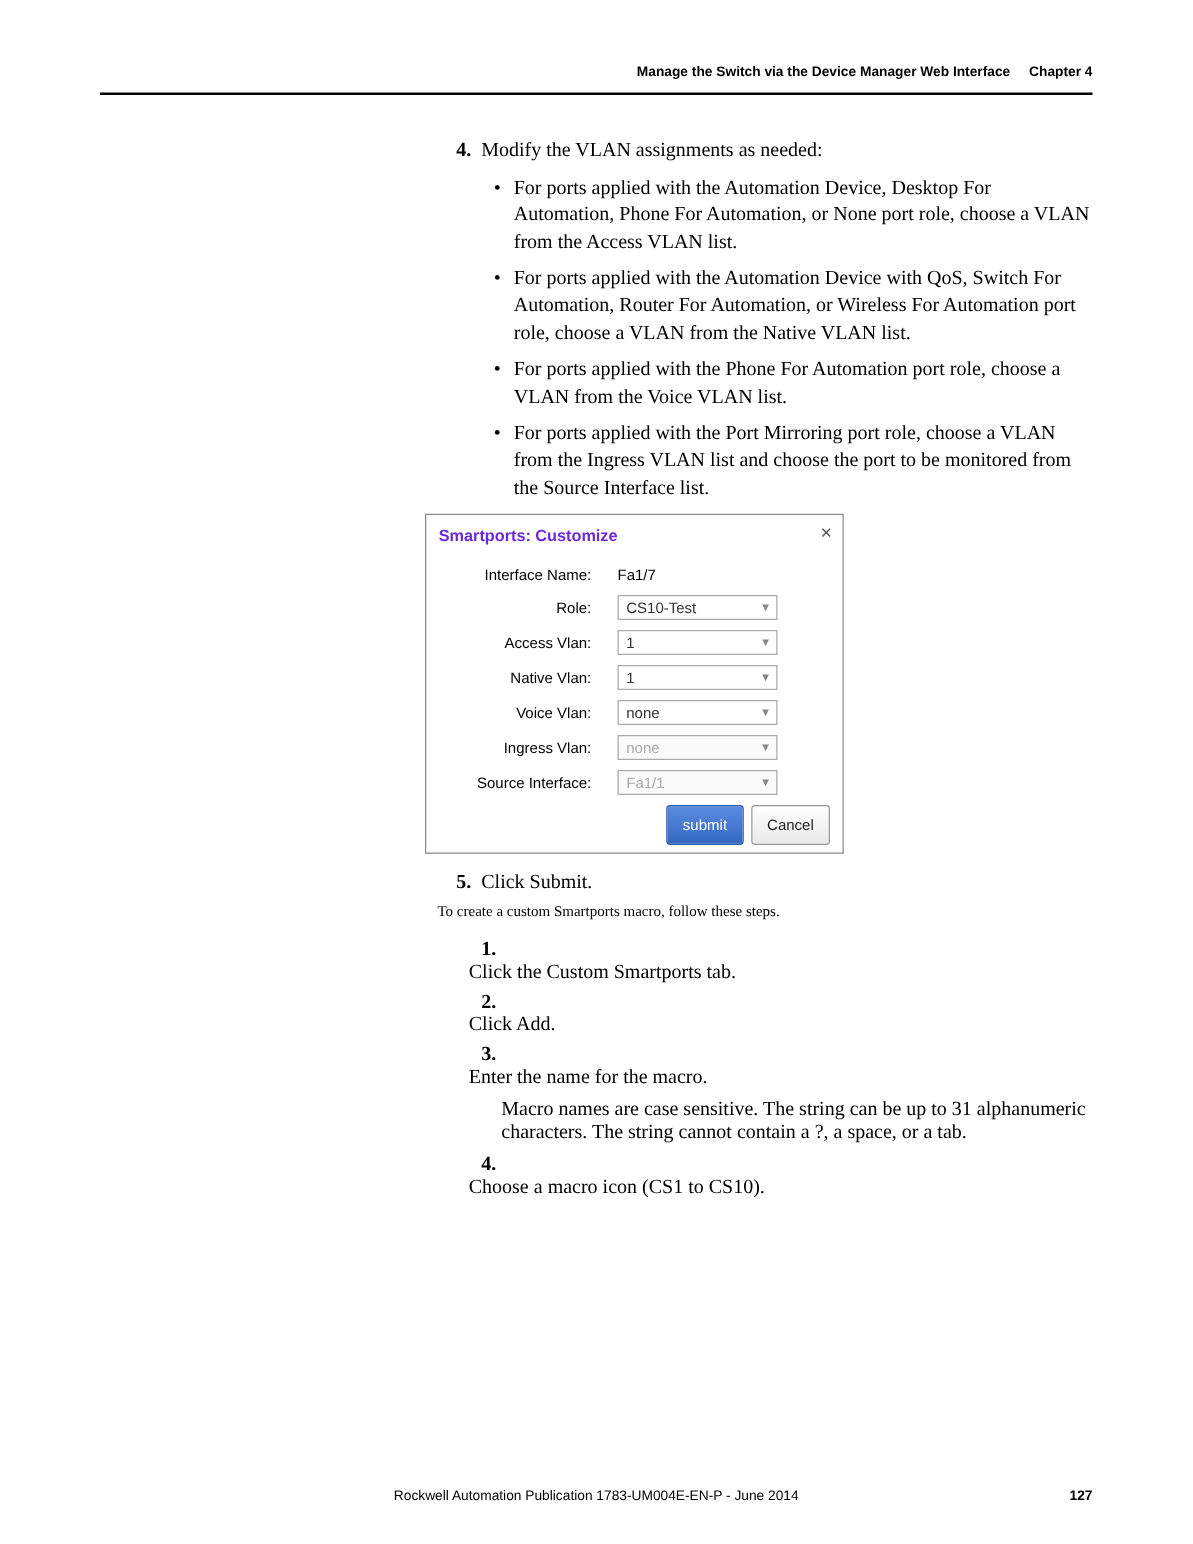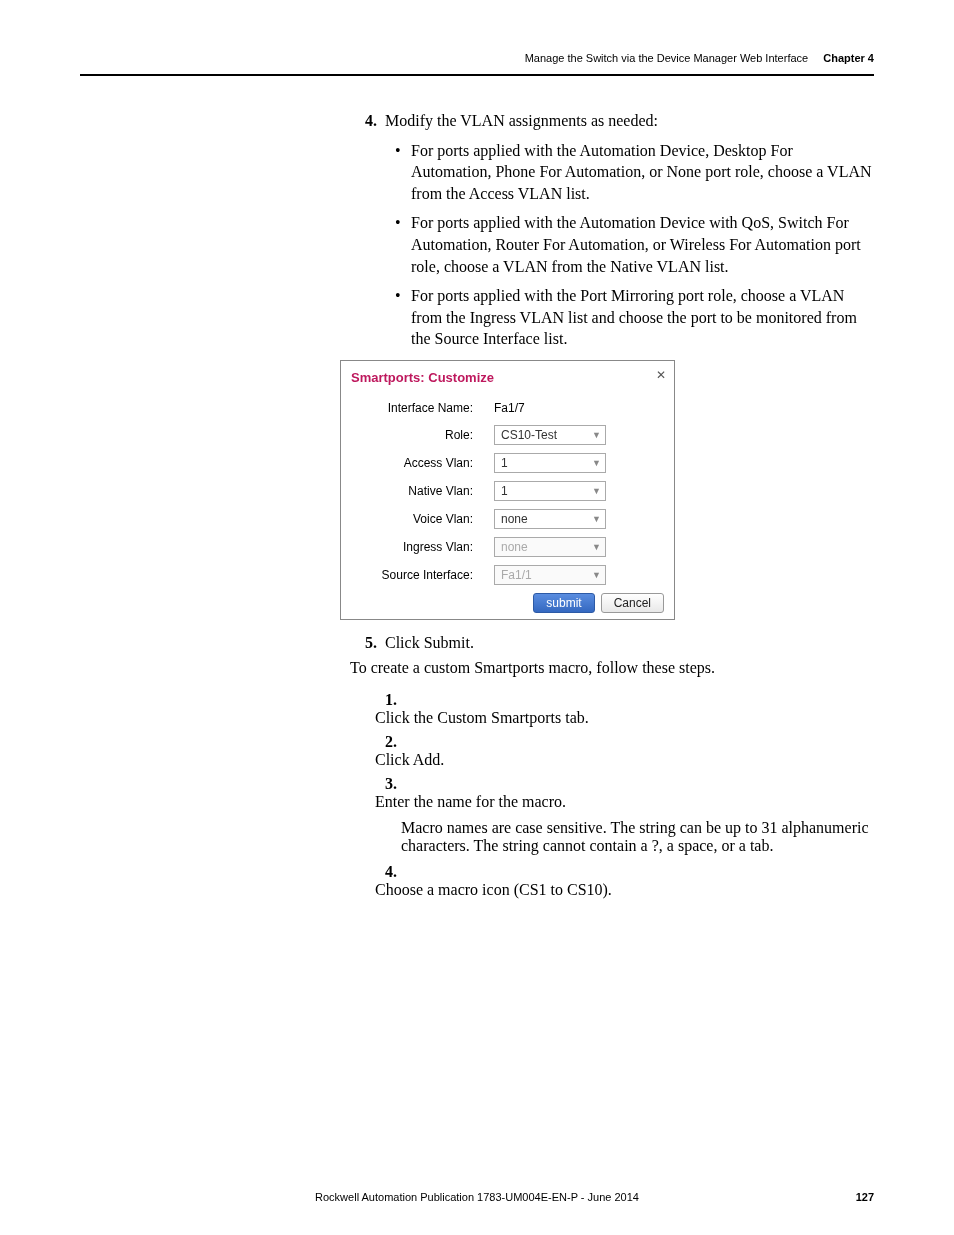--- a/index.html
+++ b/index.html
@@ -21,21 +21,21 @@
     border-top: 2px solid #000;
   }
   .header-text {
     position: absolute;
     top: 52px;
     right: 80px;
     font-family: Arial, sans-serif;
     font-size: 11px;
     color: #000;
   }
-  .header-section { font-weight: 400; }
+  .header-section { font-weight: 700; }
   .header-chapter { font-weight: 700; margin-left: 12px; }
   .content {
     margin-top: 55px;
     margin-left: 275px;
     font-size: 16px;
     line-height: 1.35;
   }
   ol.num { margin: 0; padding: 0; list-style: none; }
   ol.num > li { margin-bottom: 6px; }
   ol.num > li .marker {
@@ -71,21 +71,21 @@
     width: 335px;
     border: 1px solid #888;
     font-family: Arial, sans-serif;
     font-size: 12px;
     background: #fff;
     padding: 8px 10px 6px 10px;
     box-sizing: border-box;
     position: relative;
   }
   .dialog-title {
-    color: #be185d;
+    color: #6d28d9;
     font-weight: 700;
     font-size: 13px;
     margin-bottom: 14px;
   }
   .close-x {
     position: absolute;
     right: 8px;
     top: 6px;
     font-family: Arial, sans-serif;
     font-size: 12px;
@@ -101,21 +101,21 @@
     text-align: right;
     padding-right: 21px;
     font-size: 12px;
     color: #000;
   }
   .fval {
     flex: 0 0 auto;
     font-size: 12px;
   }
   .fselect {
-    width: 112px;
+    width: 128px;
     height: 20px;
     border: 1px solid #aaa;
     background: #fff;
     display: flex;
     align-items: center;
     justify-content: space-between;
     padding: 0 4px 0 6px;
     box-sizing: border-box;
     font-size: 12px;
     color: #333;
@@ -125,21 +125,21 @@
     font-size: 9px;
     color: #888;
   }
   .dlg-buttons {
     display: flex;
     justify-content: flex-end;
     gap: 6px;
     margin-top: 6px;
   }
   .btn {
-    height: 20px;
+    height: 32px;
     padding: 0 12px;
     font-size: 12px;
     border: 1px solid #999;
     border-radius: 3px;
     display: flex;
     align-items: center;
     justify-content: center;
     box-sizing: border-box;
   }
   .btn-primary {
@@ -153,21 +153,21 @@
   }
   h2.section-head {
     font-family: Arial, "Helvetica Neue", sans-serif;
     font-weight: 700;
     font-size: 21px;
     margin: 34px 0 14px 0;
     letter-spacing: -0.2px;
   }
   .body-left {
     margin-left: 0;
-    font-size: 16px;
+    font-size: 12px;
   }
   .content2 {
     margin-left: 270px;
   }
   .footer {
     position: absolute;
     bottom: 32px;
     left: 80px;
     right: 80px;
     font-family: Arial, sans-serif;
@@ -191,20 +191,21 @@
 <div class="header-line"></div>
 
 <div class="content">
   <ol class="num">
     <li>
       <span class="marker">4.</span>
       <span class="text">Modify the VLAN assignments as needed:</span>
       <ul class="bul">
         <li>For ports applied with the Automation Device, Desktop For Automation, Phone For Automation, or None port role, choose a VLAN from the Access VLAN list.</li>
         <li>For ports applied with the Automation Device with QoS, Switch For Automation, Router For Automation, or Wireless For Automation port role, choose a VLAN from the Native VLAN list.</li>
+        <li>For ports applied with the Phone For Automation port role, choose a VLAN from the Voice VLAN list.</li>
         <li>For ports applied with the Port Mirroring port role, choose a VLAN from the Ingress VLAN list and choose the port to be monitored from the Source Interface list.</li>
       </ul>
 
       <div class="dialog-wrap">
         <div class="dialog">
           <div class="close-x">✕</div>
           <div class="dialog-title">Smartports: Customize</div>
 
           <div class="frow">
             <div class="flabel">Interface Name:</div>

